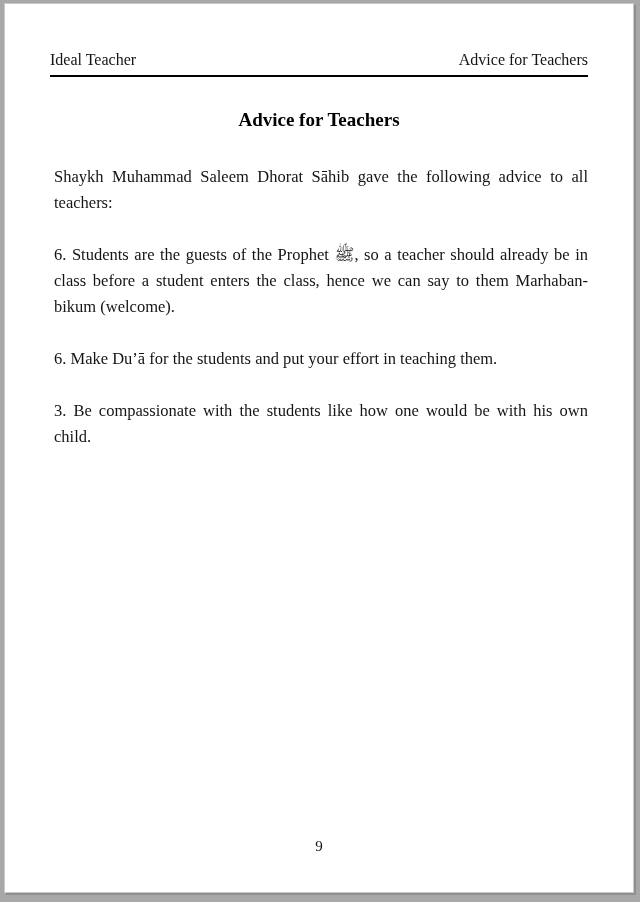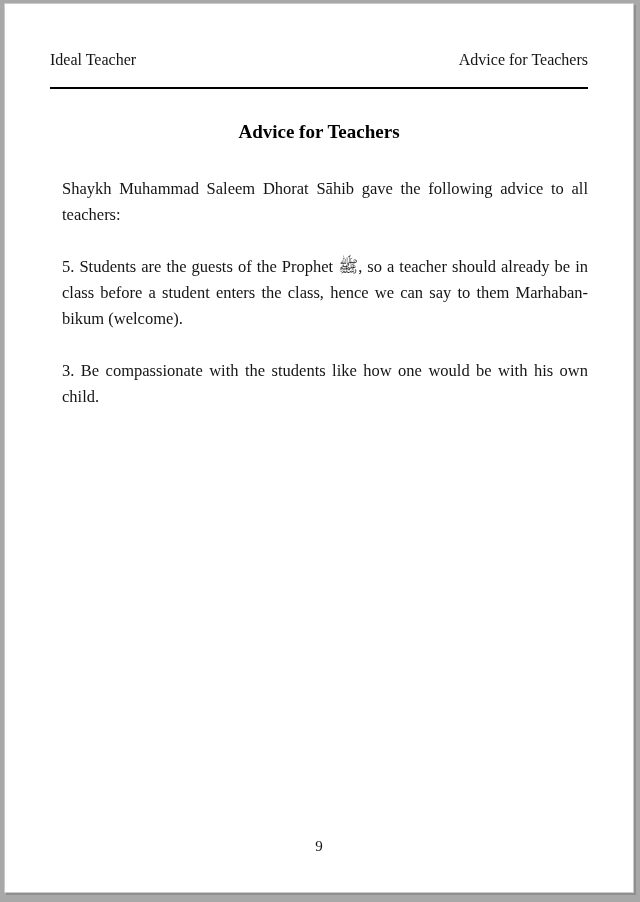--- a/index.html
+++ b/index.html
@@ -28,32 +28,32 @@
     padding: 46px 45px 0 45px;
     color: #141414;
   }
   .running-header {
     display: flex;
     justify-content: space-between;
     align-items: center;
     font-size: 16px;
     line-height: 20px;
     border-bottom: 2px solid #000000;
-    padding-bottom: 17px;
+    padding-bottom: 5px;
   }
   .chapter-title {
     margin: 31px 0 0 0;
     text-align: center;
     font-size: 19px;
     line-height: 24px;
     font-weight: bold;
     color: #000000;
   }
   .body-text p {
-    margin: 26px 0 0 12px;
+    margin: 26px 0 0 4px;
     font-size: 16.5px;
     line-height: 26px;
     text-align: justify;
     color: #141414;
   }
   .body-text p.intro {
     margin-top: 32px;
   }
   .page-number {
     position: absolute;
@@ -74,20 +74,21 @@
 
     <div class="running-header">
       <span>Ideal Teacher</span>
       <span>Advice for Teachers</span>
     </div>
 
     <h1 class="chapter-title">Advice for Teachers</h1>
 
     <div class="body-text">
       <p class="intro">Shaykh Muhammad Saleem Dhorat Sāhib gave the following advice to all teachers:</p>
-      <p>5. Students are the guests of the Prophet ﷺ, so a teacher should already be in class before a student enters the class, hence we can say to them Marhaban-bikum (welcome).</p>
+      <p>6. Students are the guests of the Prophet ﷺ, so a teacher should already be in class before a student enters the class, hence we can say to them Marhaban-bikum (welcome).</p>
+      <p>6. Make Du’ā for the students and put your effort in teaching them.</p>
       <p>3. Be compassionate with the students like how one would be with his own child.</p>
     </div>
 
     <div class="page-number">9</div>
 
   </div>
 </div>
 
 </body></html>

